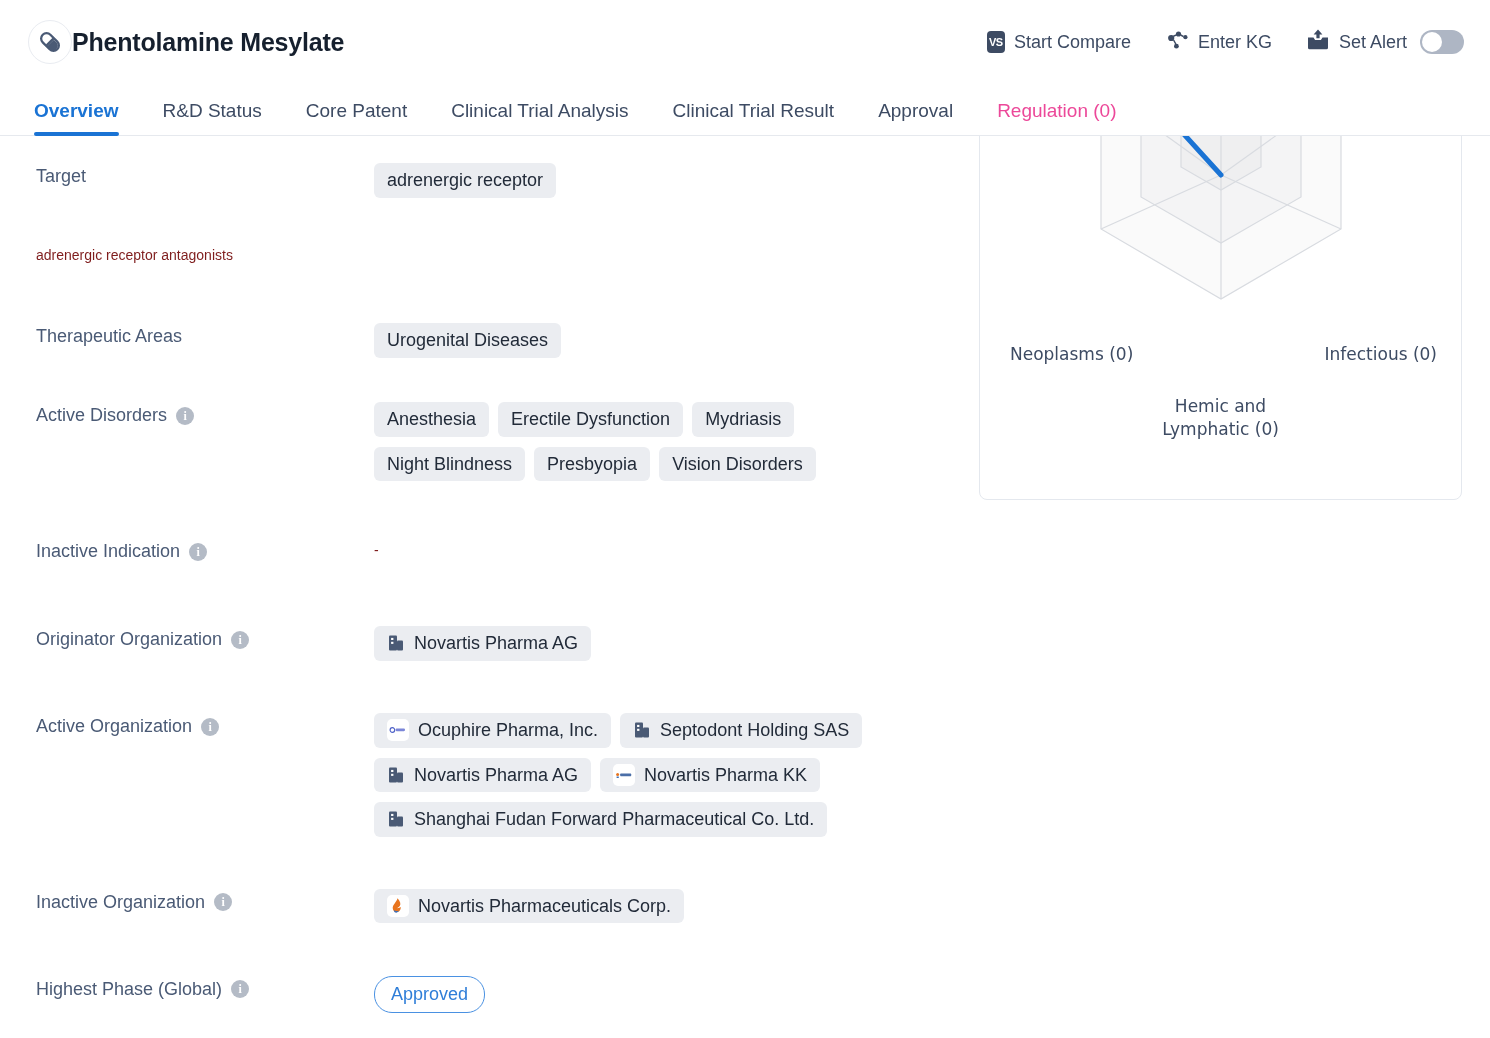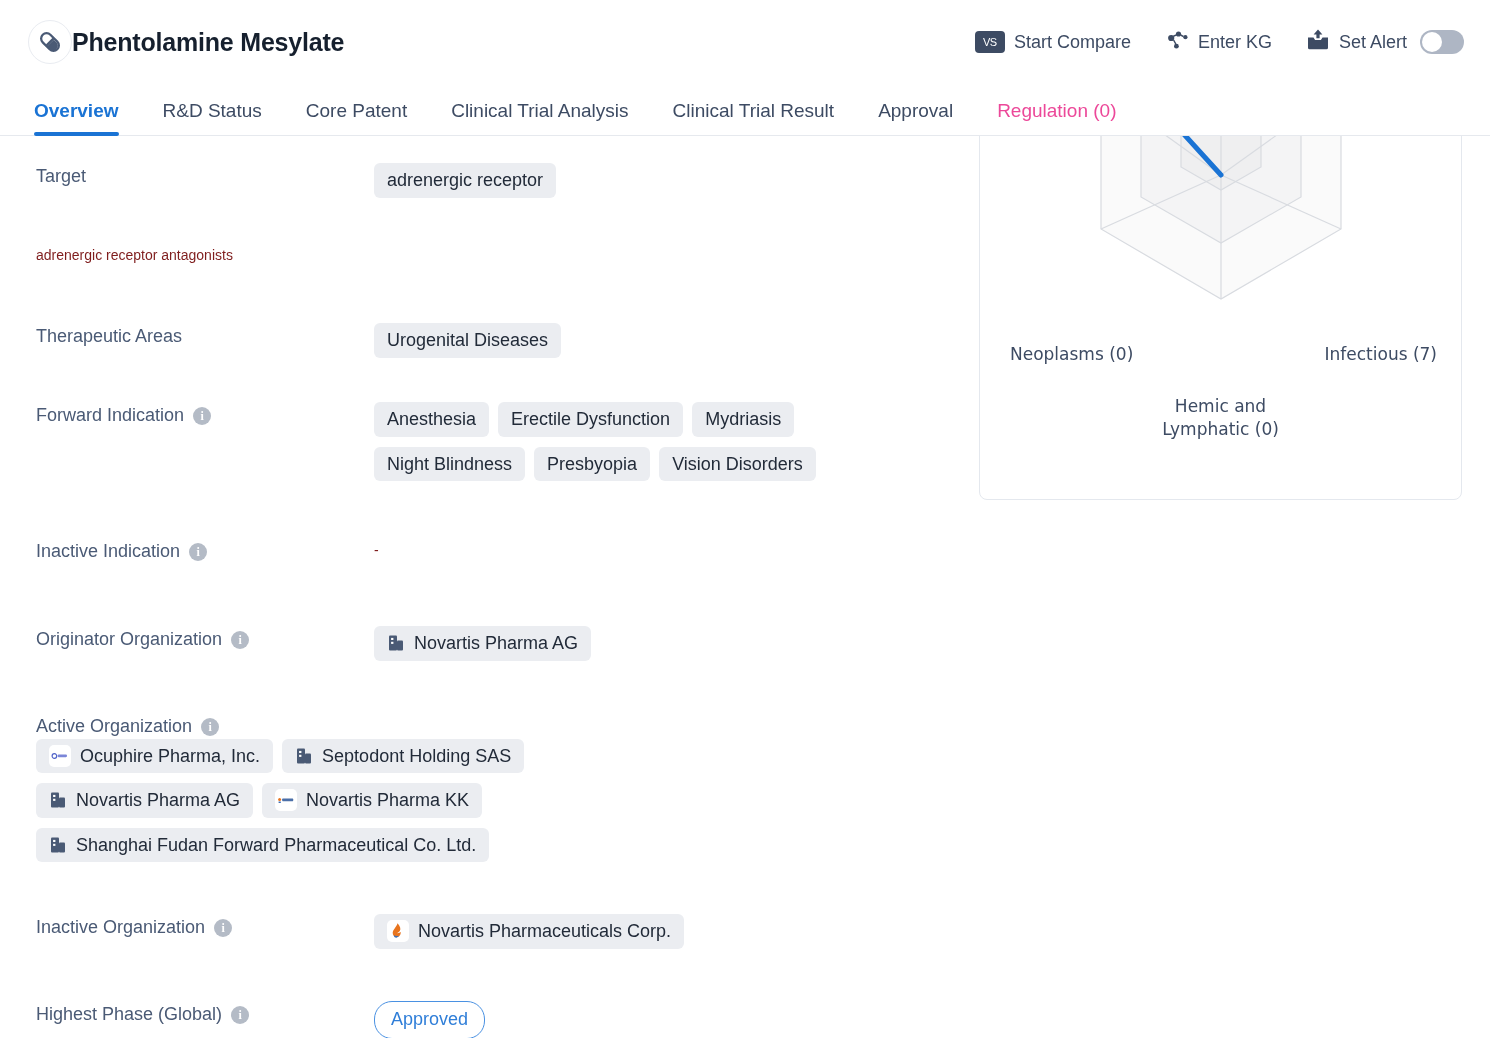--- a/index.html
+++ b/index.html
@@ -55,26 +55,26 @@
     padding-right: 8px;
   }
   .hdr-btn {
     display: flex; align-items: center; gap: 9px;
     font-size: 18px;
     color: #3d4b63;
     cursor: pointer;
     white-space: nowrap;
   }
   .vs-icon {
-    width: 30px; height: 22px;
+    width: 18px; height: 22px;
     border-radius: 4px;
     background: #3d4b63;
     color: #fff;
     font-size: 11px;
-    font-weight: normal;
+    font-weight: bold;
     display: flex; align-items: center; justify-content: center;
     letter-spacing: -0.5px;
     flex: none;
   }
   .toggle {
     width: 44px; height: 24px;
     border-radius: 12px;
     background: #aeb6c4;
     position: relative;
     cursor: pointer;
@@ -215,21 +215,21 @@
     line-height: 1.2;
   }
 
   
   .r-target        { margin-top: 0px; }
   .r-mech          { margin-top: 40px; }
   .r-ther          { margin-top: 40px; }
   .r-actind        { margin-top: 39px; }
   .r-inact         { margin-top: 56px; }
   .r-orig          { margin-top: 48px; }
-  .r-actorg        { margin-top: 47px; flex-direction: column; }
+  .r-actorg        { margin-top: 47px; }
   .r-inactorg      { margin-top: 51px; }
   .r-phase         { margin-top: 47px; }
 
   
   .radar-card {
     position: absolute;
     left: 979px;
     top: -22px;
     width: 483px;
     height: 386px;
@@ -331,21 +331,21 @@
 
       <div class="row r-ther">
         <div class="row-label">Therapeutic Areas</div>
         <div class="row-value">
           <span class="tag">Urogenital Diseases</span>
         </div>
       </div>
 
       <div class="row r-actind">
         <div class="row-label">
-          <span>Forward Indication</span>
+          <span>Active Disorders</span>
           <span class="info-icon">i</span>
         </div>
         <div class="row-value" style="max-width:520px">
           <span class="tag">Anesthesia</span>
           <span class="tag">Erectile Dysfunction</span>
           <span class="tag">Mydriasis</span>
           <span class="tag">Night Blindness</span>
           <span class="tag">Presbyopia</span>
           <span class="tag">Vision Disorders</span>
         </div>
@@ -487,21 +487,21 @@
           <line x1="241" y1="60" x2="121" y2="114"></line>
           <line x1="241" y1="60" x2="241" y2="184"></line>
           <line x1="241" y1="60" x2="361" y2="-26"></line>
           <line x1="241" y1="60" x2="121" y2="-26"></line>
         </g>
 
         <line x1="150" y1="-40" x2="241" y2="60" stroke="#1a73d4" stroke-width="5" stroke-linecap="round"></line>
       </svg>
 
       <div class="radar-axis-label lbl-neoplasms">Neoplasms (0)</div>
-      <div class="radar-axis-label lbl-infect">Infectious (7)</div>
+      <div class="radar-axis-label lbl-infect">Infectious (0)</div>
       <div class="radar-axis-label lbl-hemic">
         <span>Hemic and</span><br>
         <span>Lymphatic (0)</span>
       </div>
     </div>
 
   </div>
 </div>
 
 </body></html>

